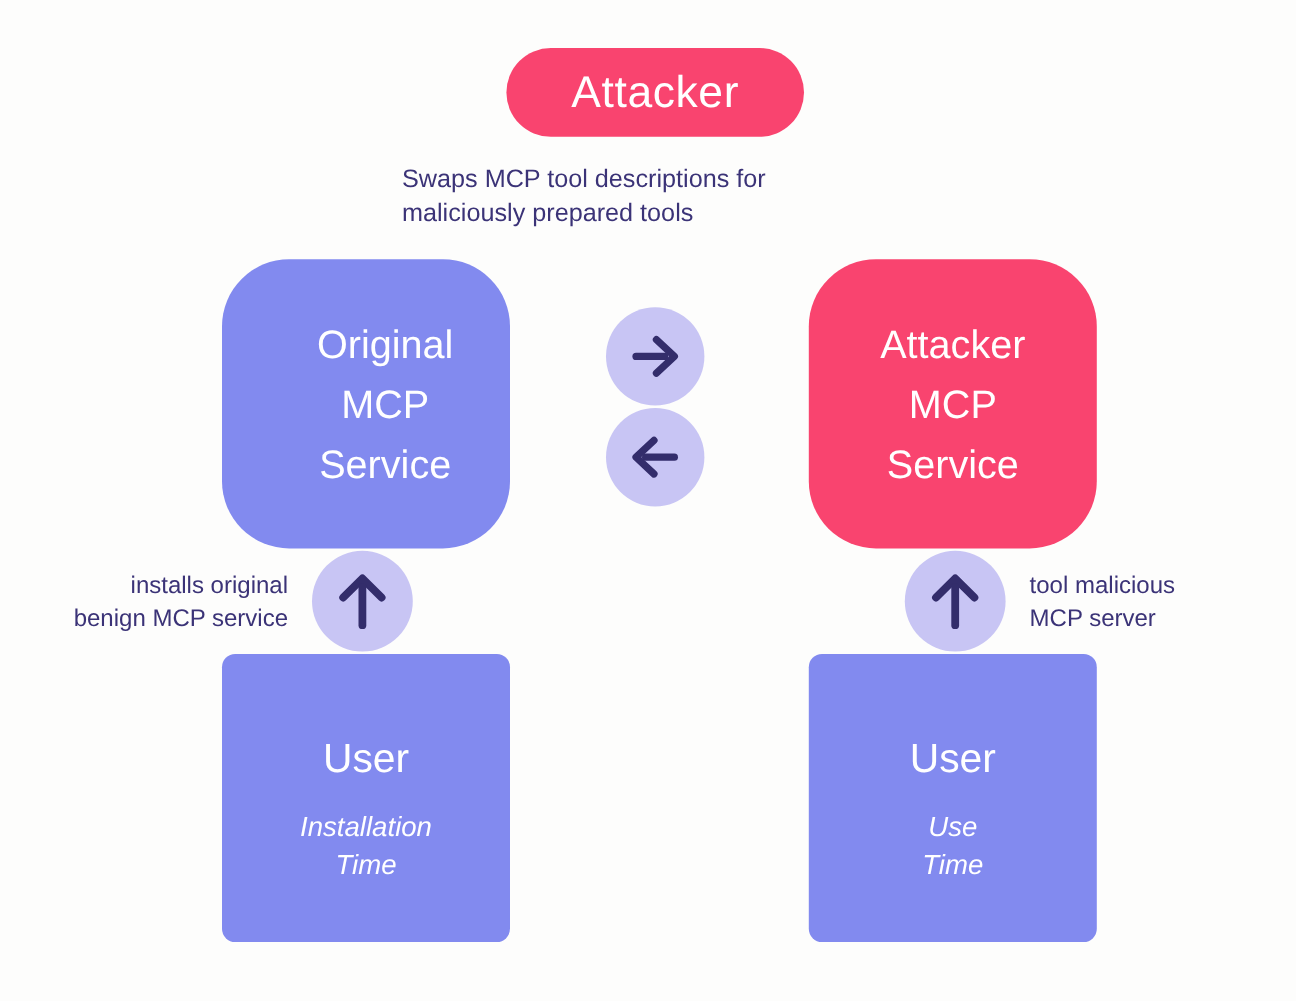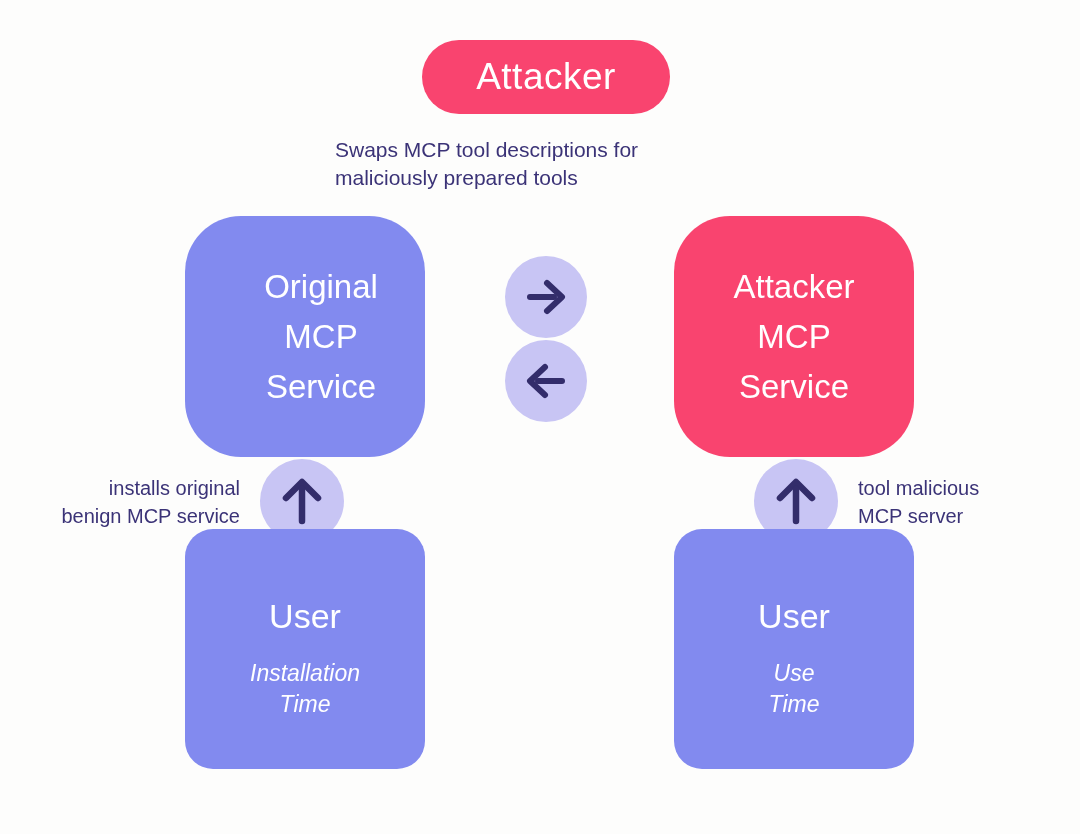--- a/index.html
+++ b/index.html
@@ -36,22 +36,22 @@
 
   .service-box{
     width:240px;height:241px;border-radius:56px;flex-direction:column;
     font-size:33px;line-height:50px;z-index:1;
   }
   .service-box span{display:block;}
   .box-original{left:185px;top:216px;background:var(--purple);padding-left:32px;}
   .box-injected{left:674px;top:216px;background:var(--pink);}
 
   .user-box{
-    width:240px;height:240px;border-radius:28px;background:var(--purple);
-    flex-direction:column;top:529px;padding-top:18px;z-index:1;
+    width:240px;height:240px;border-radius:11px;background:var(--purple);
+    flex-direction:column;top:545px;padding-top:18px;z-index:1;
   }
   .user-left{left:185px;}
   .user-right{left:674px;}
   .user-title{font-size:34px;line-height:41px;}
   .user-sub{margin-top:21px;font-size:23px;line-height:31px;}
   .user-sub span{display:block;font-style:italic;}
 
   .circle{
     position:absolute;border-radius:50%;background:var(--light-purple);
     display:flex;align-items:center;justify-content:center;z-index:0;

